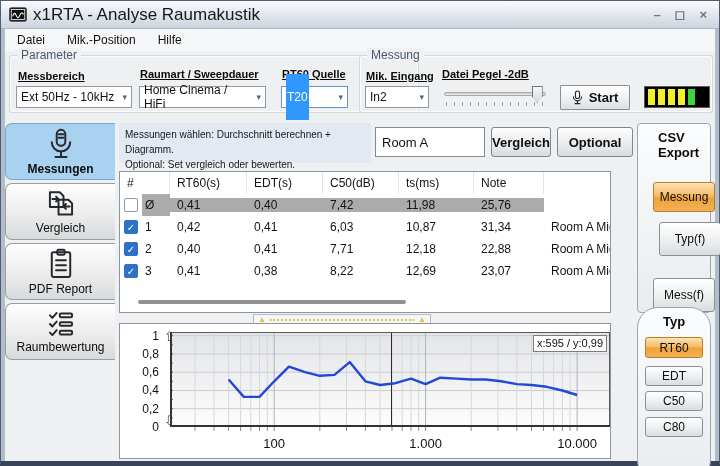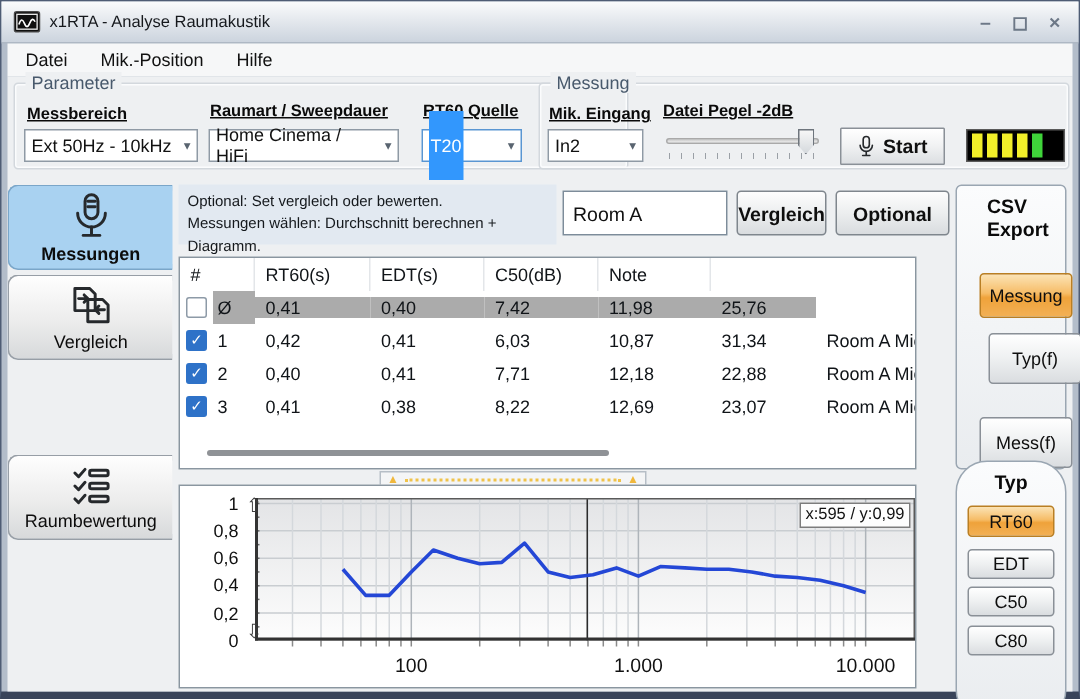--- a/index.html
+++ b/index.html
@@ -7,21 +7,21 @@
     font-family:"Liberation Sans", sans-serif; }
   .window { position:absolute; inset:0; background:#b3bdca;
     border:1px solid #4e5c74; border-bottom:5px solid #39445a; }
 
   
   .titlebar { position:absolute; top:0; left:0; right:0; height:28px;
     background:linear-gradient(#fafbfc,#e5e9ee 45%,#ccd4de);
     display:flex; align-items:center; padding:0 8px; gap:6px;
     border-bottom:1px solid #aeb8c4; }
   .app-icon { width:18px; height:15px; flex:0 0 auto; }
-  .title-text { font-size:11px; color:#15181c; flex:1; }
+  .title-text { font-size:17px; color:#15181c; flex:1; }
   .win-btns { display:flex; gap:14px; padding-right:4px; }
   .win-btn { font-size:13px; color:#6d7887; font-weight:bold; cursor:default; line-height:1; }
 
   
   .menubar { position:absolute; top:28px; left:4px; right:4px; height:22px;
     background:#f6f7f8; display:flex; align-items:center; gap:22px; padding-left:12px; }
   .menu-item { font-size:12px; color:#111; }
 
   
   .client { position:absolute; top:50px; left:4px; right:4px; bottom:0;
@@ -224,46 +224,57 @@
     </div>
     <div class="tab" style="top:132px;">
       <svg width="32" height="30" viewBox="0 0 26 24">
         <path class="icon-stroke" d="M4 2.5 h8 l3 3 v9 h-11 z"></path>
         <path class="icon-stroke" d="M6 8 h5 m-2 -2 l2 2 l-2 2"></path>
         <path class="icon-stroke" d="M11 8.5 h8 l3 3 v9 h-11 z" fill="#f4f4f4"></path>
         <path class="icon-stroke" d="M20 14 h-5 m2 -2 l-2 2 l2 2"></path>
       </svg>
       <span class="tab-label">Vergleich</span>
     </div>
+    <div class="tab" style="top:192px;">
+      <svg width="30" height="32" viewBox="0 0 24 26">
+        <rect class="icon-stroke" x="4.5" y="3.5" width="15" height="20" rx="1.5"></rect>
+        <rect class="icon-stroke" x="9" y="1.5" width="6" height="4" rx="1"></rect>
+        <line class="icon-stroke" x1="8" y1="10" x2="16" y2="10"></line>
+        <line class="icon-stroke" x1="8" y1="14" x2="16" y2="14"></line>
+        <line class="icon-stroke" x1="8" y1="18" x2="16" y2="18"></line>
+      </svg>
+      <span class="tab-label">PDF Report</span>
+    </div>
     <div class="tab" style="top:252px;">
       <svg width="32" height="28" viewBox="0 0 26 22">
         <path class="icon-stroke" d="M4 4 l2 2 l3.5 -4"></path>
         <rect class="icon-stroke" x="12" y="2.5" width="10" height="3" rx="1"></rect>
         <path class="icon-stroke" d="M4 11 l2 2 l3.5 -4"></path>
         <rect class="icon-stroke" x="12" y="9.5" width="10" height="3" rx="1"></rect>
         <path class="icon-stroke" d="M4 18 l2 2 l3.5 -4"></path>
         <rect class="icon-stroke" x="12" y="16.5" width="10" height="3" rx="1"></rect>
       </svg>
       <span class="tab-label">Raumbewertung</span>
     </div>
 
     <div class="instructions">
+      <div>Messungen wählen: Durchschnitt berechnen + Diagramm.</div>
       <div>Optional: Set vergleich oder bewerten.</div>
-      <div>Messungen wählen: Durchschnitt berechnen + Diagramm.</div>
     </div>
     <input class="room-input" value="Room A" style="">
     <div class="hdr-btn" style="left:486px; width:60px;">Vergleich</div>
     <div class="hdr-btn" style="left:552px; width:76px;">Optional</div>
 
     <div class="mtable">
       <div class="trow thead">
         <div class="tcell">#</div>
         <div class="tcell">RT60(s)</div>
         <div class="tcell">EDT(s)</div>
         <div class="tcell">C50(dB)</div>
+        <div class="tcell">ts(ms)</div>
         <div class="tcell">Note</div>
       </div>
 
       <div class="trow m-row avg">
         <div class="cell-id tcell" style="padding-left:0;">
           <span class="cb">✓</span>
           <span>Ø</span>
         </div>
         <div class="tcell">0,41</div>
         <div class="tcell">0,40</div>

